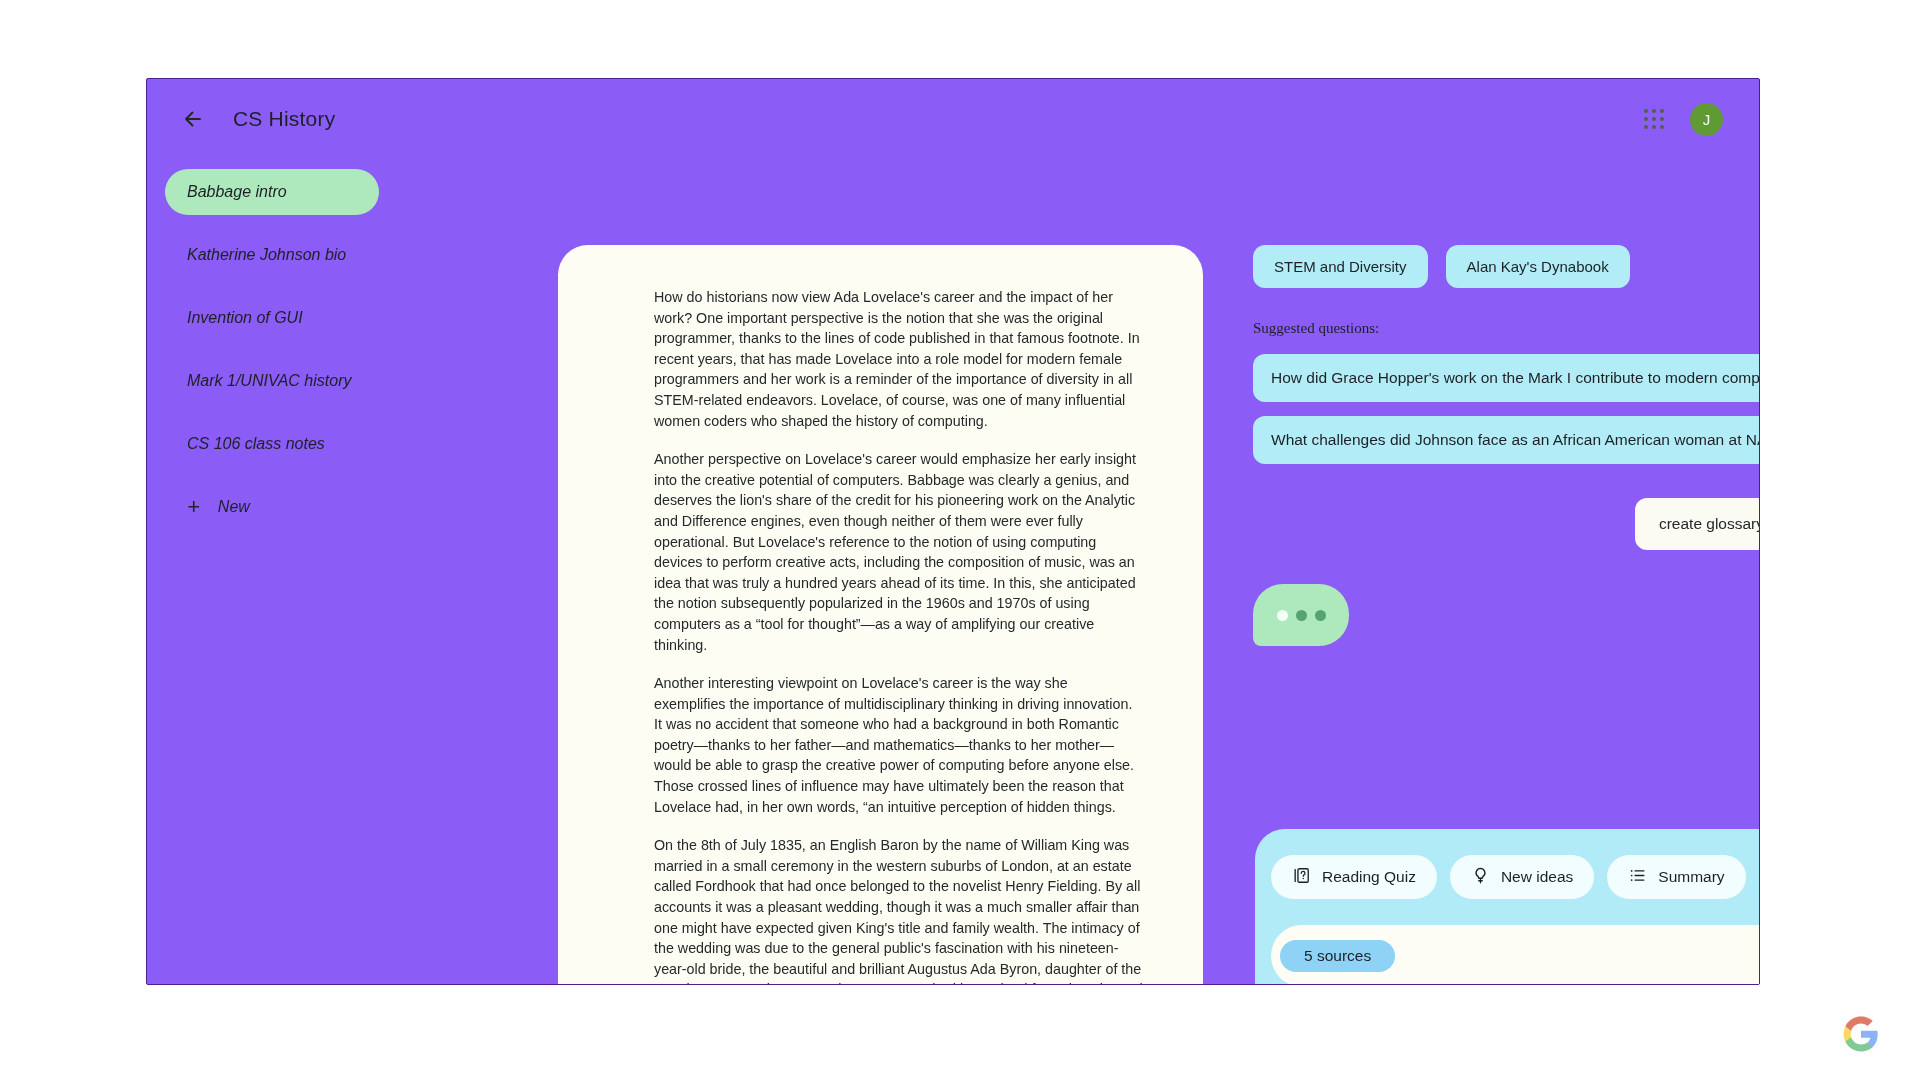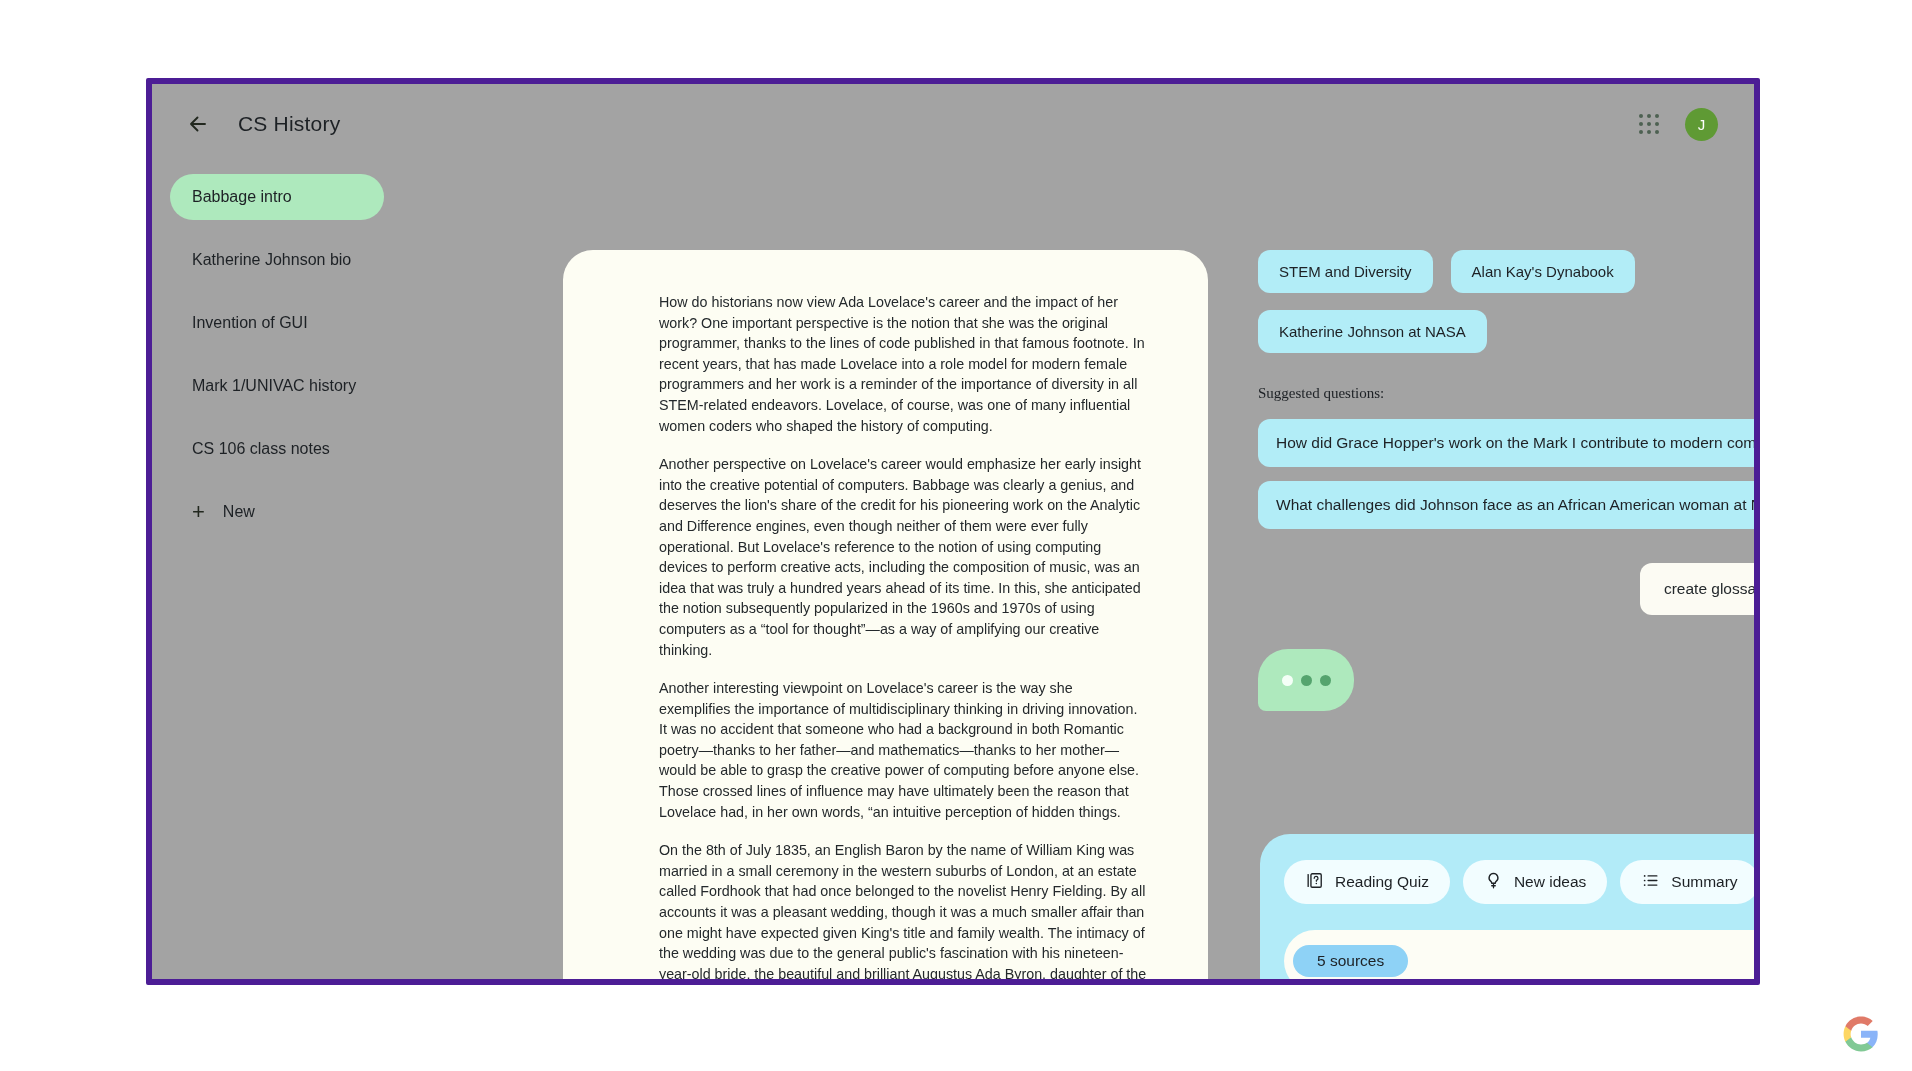--- a/index.html
+++ b/index.html
@@ -11,22 +11,22 @@
     font-family: "Liberation Sans", sans-serif;
     overflow: hidden;
   }
 
   #app-frame {
     position: absolute;
     left: 146px;
     top: 78px;
     width: 1614px;
     height: 907px;
-    background: #a3a3a3;
-    border: 6px solid #4c1d95;
+    background: #8b5cf6;
+    border: 1px solid #4c1d95;
     border-radius: 2px;
     overflow: hidden;
   }
 
   
   #header {
     position: absolute;
     left: 0; top: 0;
     width: 100%;
     height: 80px;
@@ -74,20 +74,21 @@
     font-size: 15px;
     display: flex; align-items: center; justify-content: center;
     cursor: pointer;
   }
 
   
   #sidebar {
     position: absolute;
     left: 0; top: 90px;
     width: 250px;
+    font-style: italic;
   }
   .nav-item {
     height: 46px;
     margin: 0 18px 17px 18px;
     padding: 0 22px;
     display: flex; align-items: center;
     font-size: 16px;
     color: #1d2125;
     border-radius: 23px;
     cursor: pointer;
@@ -190,21 +191,21 @@
   #typing-bubble i:nth-child(2) { background: #55a46e; }
   #typing-bubble i:nth-child(3) { background: #55a46e; }
 
   
   #composer {
     position: absolute;
     left: 1108px; top: 750px;
     width: 601px; height: 200px;
     background: #b2ebf8;
     border-radius: 30px;
-    padding: 26px 24px;
+    padding: 26px 16px;
   }
   #action-row { display: flex; gap: 13px; }
   .action-btn {
     background: #f2fdff;
     border-radius: 22px;
     height: 44px;
     padding: 0 21px;
     display: flex; align-items: center; gap: 11px;
     font-size: 15.5px;
     color: #1d2125;
@@ -293,21 +294,20 @@
     <p>Another perspective on Lovelace's career would emphasize her early insight into the creative potential of computers. Babbage was clearly a genius, and deserves the lion's share of the credit for his pioneering work on the Analytic and Difference engines, even though neither of them were ever fully operational. But Lovelace's reference to the notion of using computing devices to perform creative acts, including the composition of music, was an idea that was truly a hundred years ahead of its time. In this, she anticipated the notion subsequently popularized in the 1960s and 1970s of using computers as a “tool for thought”—as a way of amplifying our creative thinking.</p>
     <p>Another interesting viewpoint on Lovelace's career is the way she exemplifies the importance of multidisciplinary thinking in driving innovation. It was no accident that someone who had a background in both Romantic poetry—thanks to her father—and mathematics—thanks to her mother—would be able to grasp the creative power of computing before anyone else. Those crossed lines of influence may have ultimately been the reason that Lovelace had, in her own words, “an intuitive perception of hidden things.</p>
     <p>On the 8th of July 1835, an English Baron by the name of William King was married in a small ceremony in the western suburbs of London, at an estate called Fordhook that had once belonged to the novelist Henry Fielding. By all accounts it was a pleasant wedding, though it was a much smaller affair than one might have expected given King's title and family wealth. The intimacy of the wedding was due to the general public's fascination with his nineteen-year-old bride, the beautiful and brilliant Augustus Ada Byron, daughter of the notorious Romantic poet Lord Byron. Byron had been dead for a decade, and had not seen his daughter since she was an infant, but his reputation for creative brilliance and moral dissolution continued to</p>
   </div>
 
   <div id="right-panel">
 
     <div id="topic-chips">
       <div class="topic-chip">STEM and Diversity</div>
       <div class="topic-chip">Alan Kay's Dynabook</div>
-      <div class="topic-chip">Katherine Johnson at NASA</div>
     </div>
 
     <div id="suggested-label">Suggested questions:</div>
 
     <div id="suggested-list">
       <div class="suggested-item">How did Grace Hopper's work on the Mark I contribute to modern computing?</div>
       <div class="suggested-item">What challenges did Johnson face as an African American woman at NASA?</div>
     </div>
 
     <div id="user-message">create glossary for hopper</div>

